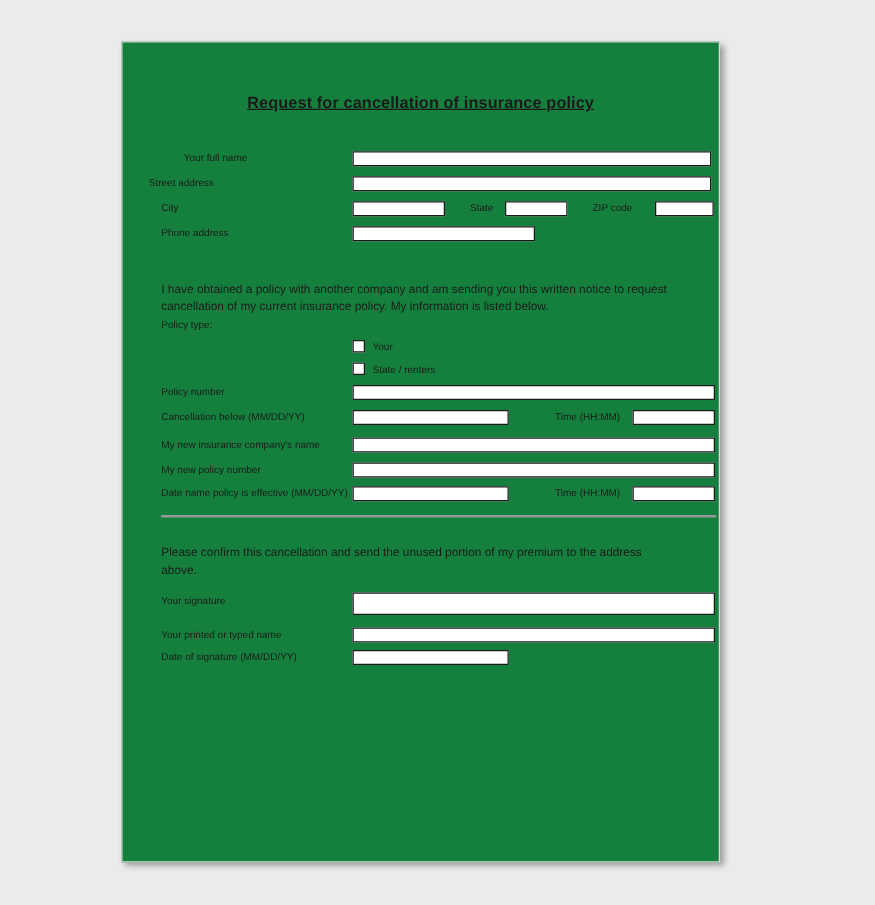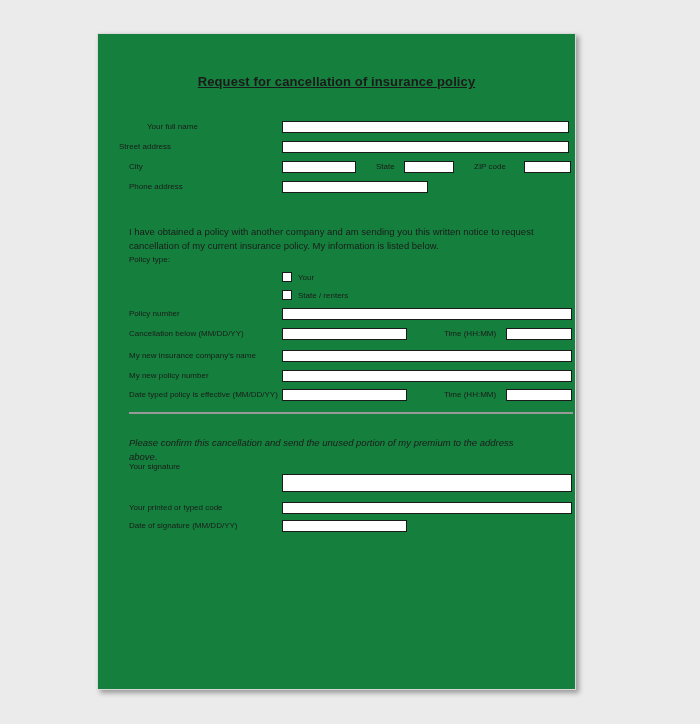--- a/index.html
+++ b/index.html
@@ -122,34 +122,34 @@
   <input class="fld" style="left: 184px; top: 294px; width: 125px;" type="text" value="">
   <div class="lbl" style="left:346px; top:295px;">Time (HH:MM)</div>
   <input class="fld" style="left: 408px; top: 294px; width: 66px;" type="text" value="">
 
   <div class="lbl" style="left:31px; top:317px;">My new insurance company's name</div>
   <input class="fld" style="left: 184px; top: 316px; width: 290px;" type="text" value="">
 
   <div class="lbl" style="left:31px; top:337px;">My new policy number</div>
   <input class="fld" style="left: 184px; top: 336px; width: 290px;" type="text" value="">
 
-  <div class="lbl" style="left:31px; top:356px;">Date typed policy is effective (MM/DD/YY)</div>
+  <div class="lbl" style="left:31px; top:356px;">Date name policy is effective (MM/DD/YY)</div>
   <input class="fld" style="left: 184px; top: 355px; width: 125px;" type="text" value="">
   <div class="lbl" style="left:346px; top:356px;">Time (HH:MM)</div>
   <input class="fld" style="left: 408px; top: 355px; width: 66px;" type="text" value="">
 
   <div class="divider" style="top:378px;"></div>
 
-  <div class="para" style="left:31px; top:402px;font-style:italic;">
+  <div class="para" style="left:31px; top:402px;">
     <div>Please confirm this cancellation and send the unused portion of my premium to the address</div>
     <div>above.</div>
   </div>
 
-  <div class="lbl" style="left:31px; top:428px;">Your signature</div>
+  <div class="lbl" style="left:31px; top:442px;">Your signature</div>
   <input class="fld tall" style="left: 184px; top: 440px; width: 290px;" type="text" value="">
 
-  <div class="lbl" style="left:31px; top:469px;">Your printed or typed code</div>
+  <div class="lbl" style="left:31px; top:469px;">Your printed or typed name</div>
   <input class="fld" style="left: 184px; top: 468px; width: 290px;" type="text" value="">
 
   <div class="lbl" style="left:31px; top:487px;">Date of signature (MM/DD/YY)</div>
   <input class="fld" style="left: 184px; top: 486px; width: 125px;" type="text" value="">
 
 </div>
 
 </body></html>

